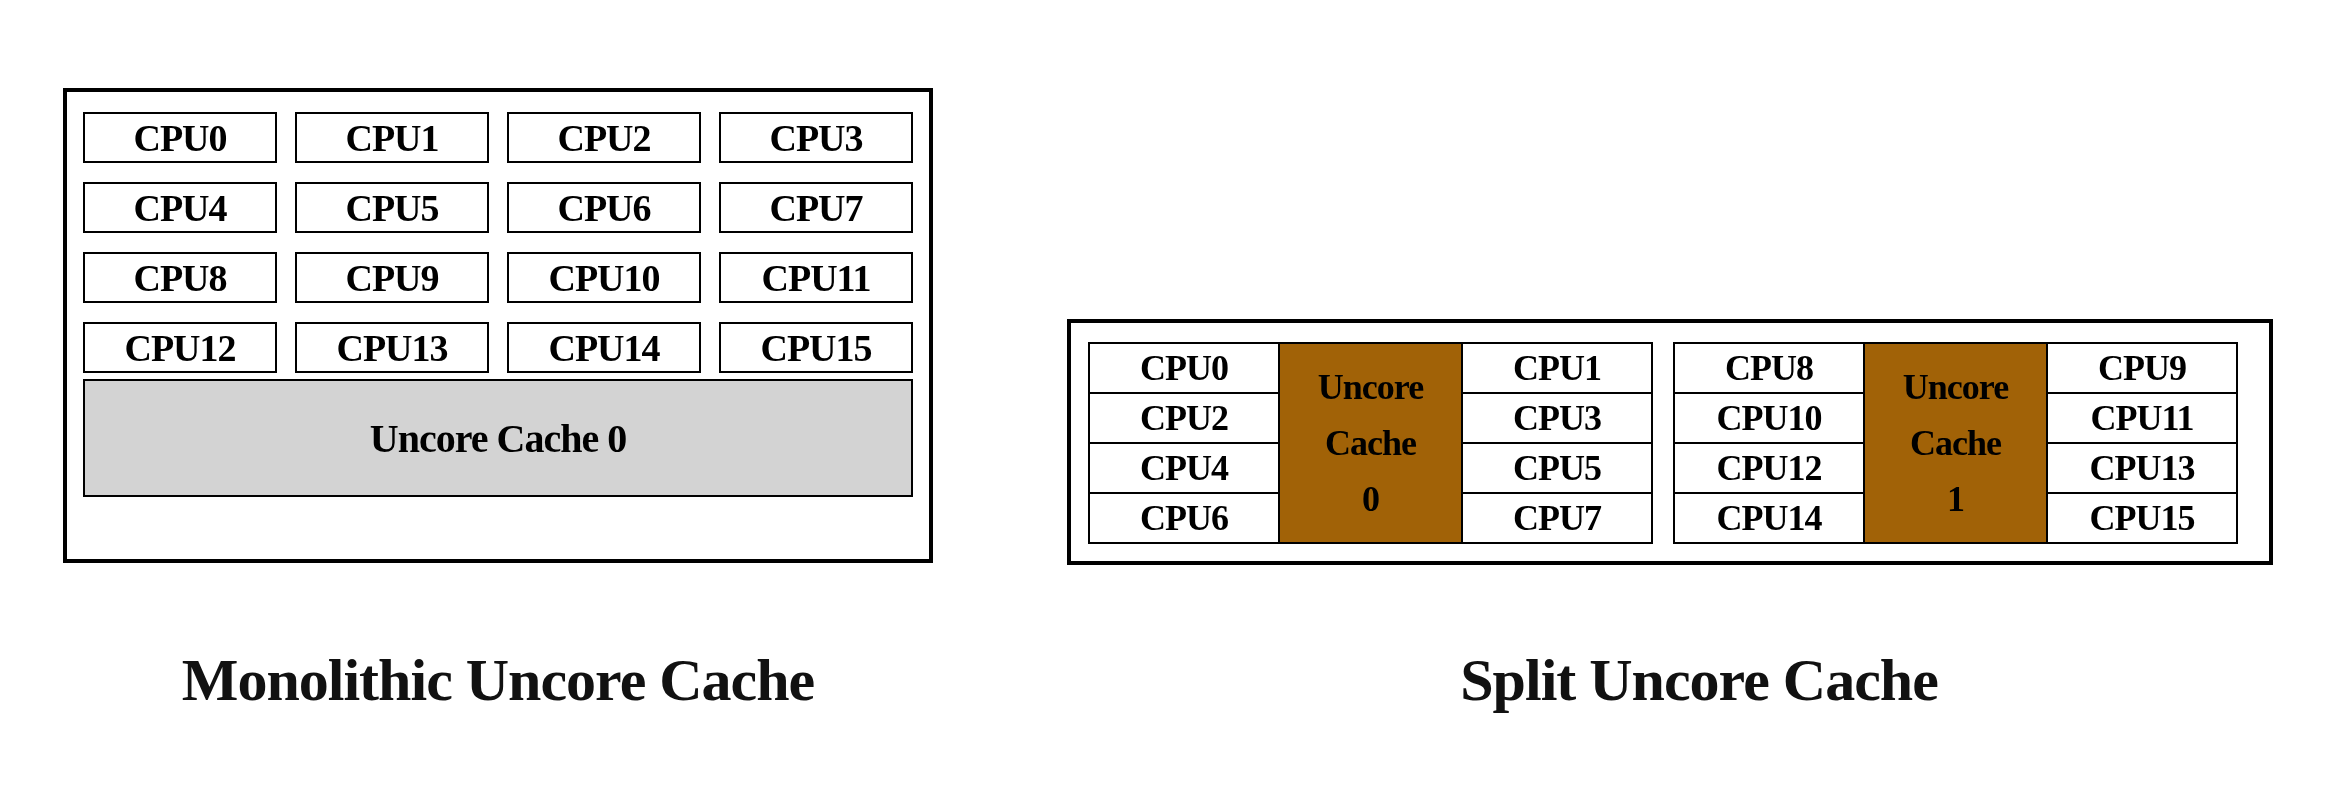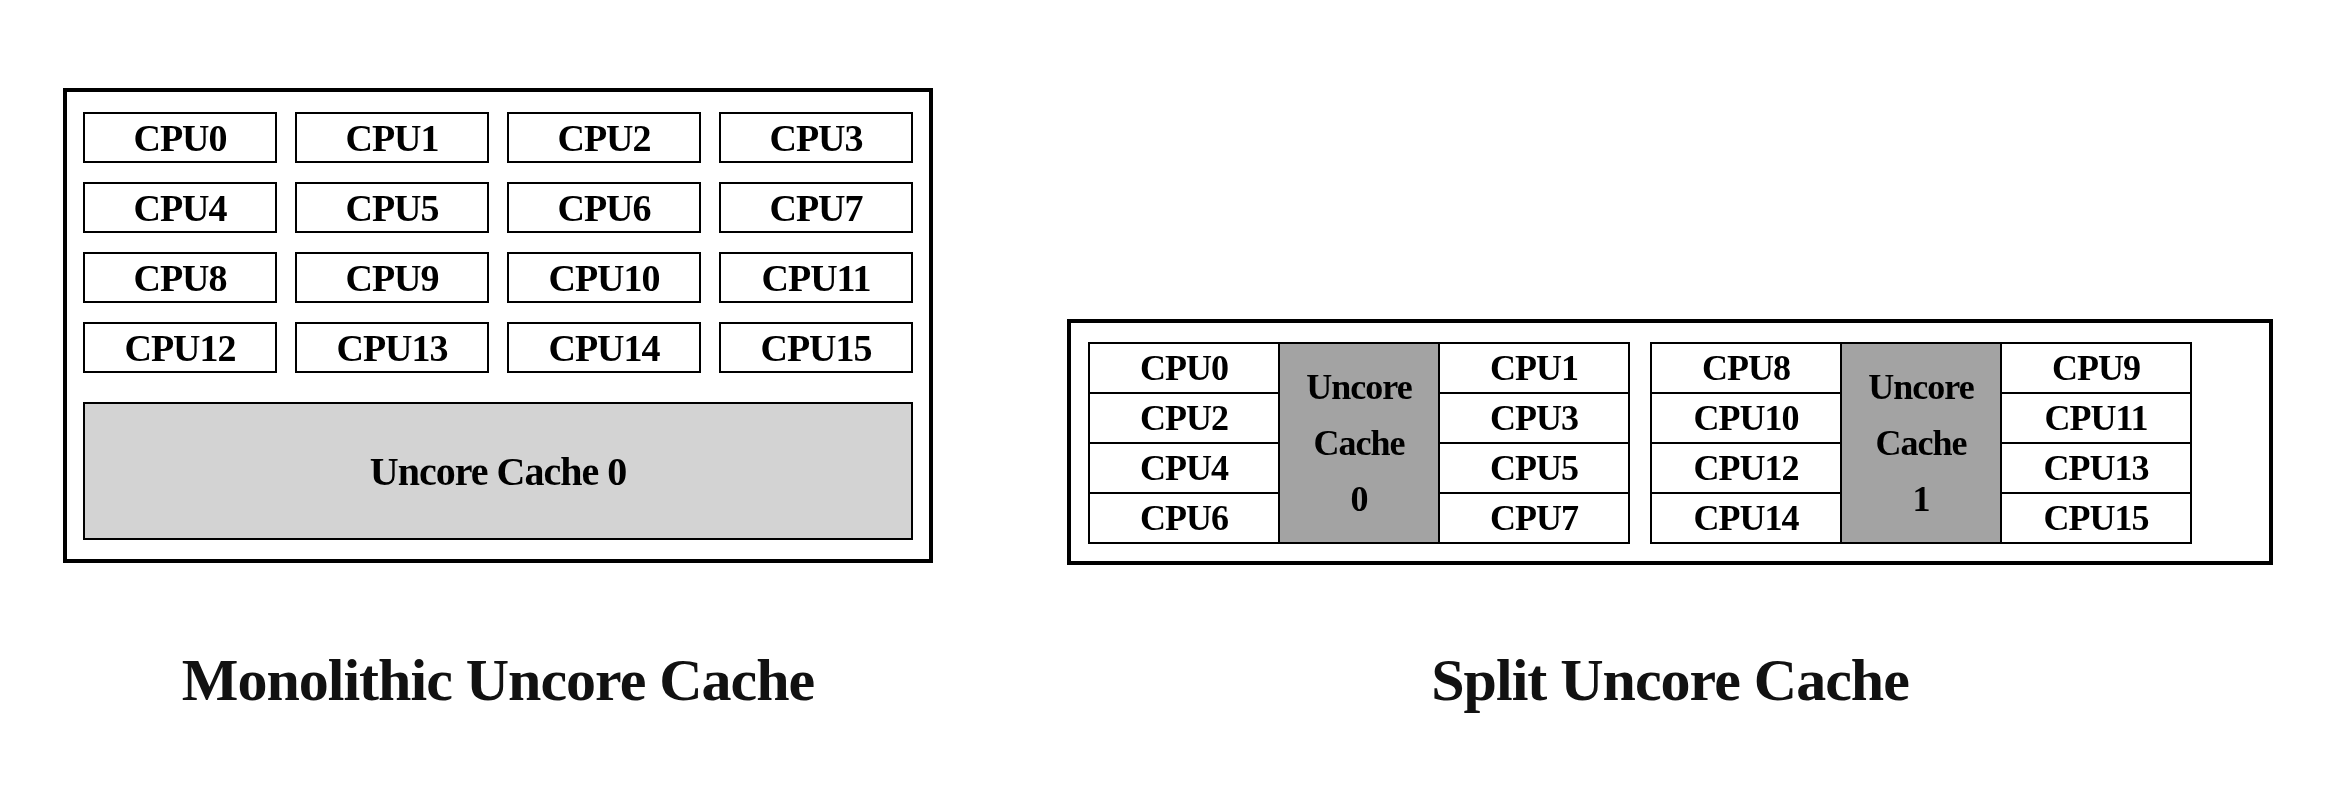--- a/index.html
+++ b/index.html
@@ -36,22 +36,22 @@
     border: 2px solid #000000;
     background: #ffffff;
     display: flex;
     align-items: center;
     justify-content: center;
     font-weight: bold;
     font-size: 38px;
     letter-spacing: -1px;
   }
   .mono-cache {
-    margin-top: 29px;
-    height: 138px;
+    margin-top: 6px;
+    height: 118px;
     box-sizing: border-box;
     border: 2px solid #000000;
     background: #d3d3d3;
     display: flex;
     align-items: center;
     justify-content: center;
     font-weight: bold;
     font-size: 40px;
     letter-spacing: -1px;
   }
@@ -80,37 +80,37 @@
     padding: 0;
     text-align: center;
     vertical-align: middle;
     font-weight: bold;
     font-size: 36px;
     letter-spacing: -1px;
     background: #ffffff;
   }
   .split-group td.cpu-cell   { width: 190px; }
   .split-group td.cache-cell {
-    width: 160px;
-    background: #a3a3a3;
+    width: 183px;
+    background: #a16207;
   }
   .cache-line { line-height: 56px; }
 
   
   .caption {
     position: absolute;
     top: 646px;
     text-align: center;
     font-weight: bold;
     font-size: 60px;
     letter-spacing: -1px;
     color: #111111;
   }
   .caption-mono  { left: 63px;   width: 870px; }
-  .caption-split { left: 1067px; width: 1206px; }
+  .caption-split { left: 1096px; width: 1206px; }
 </style>
 </head>
 <body>
 
 <div id="canvas">
 
   <div class="mono-outer">
     <div class="mono-grid">
       <div class="cpu-box">CPU0</div>
       <div class="cpu-box">CPU1</div>

